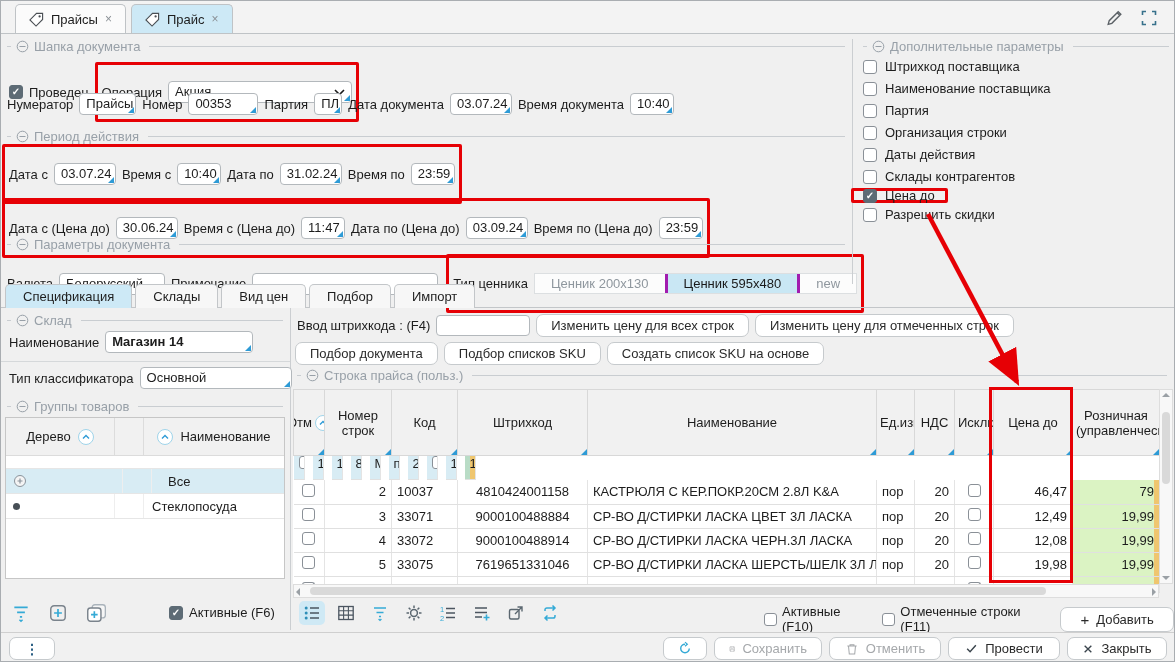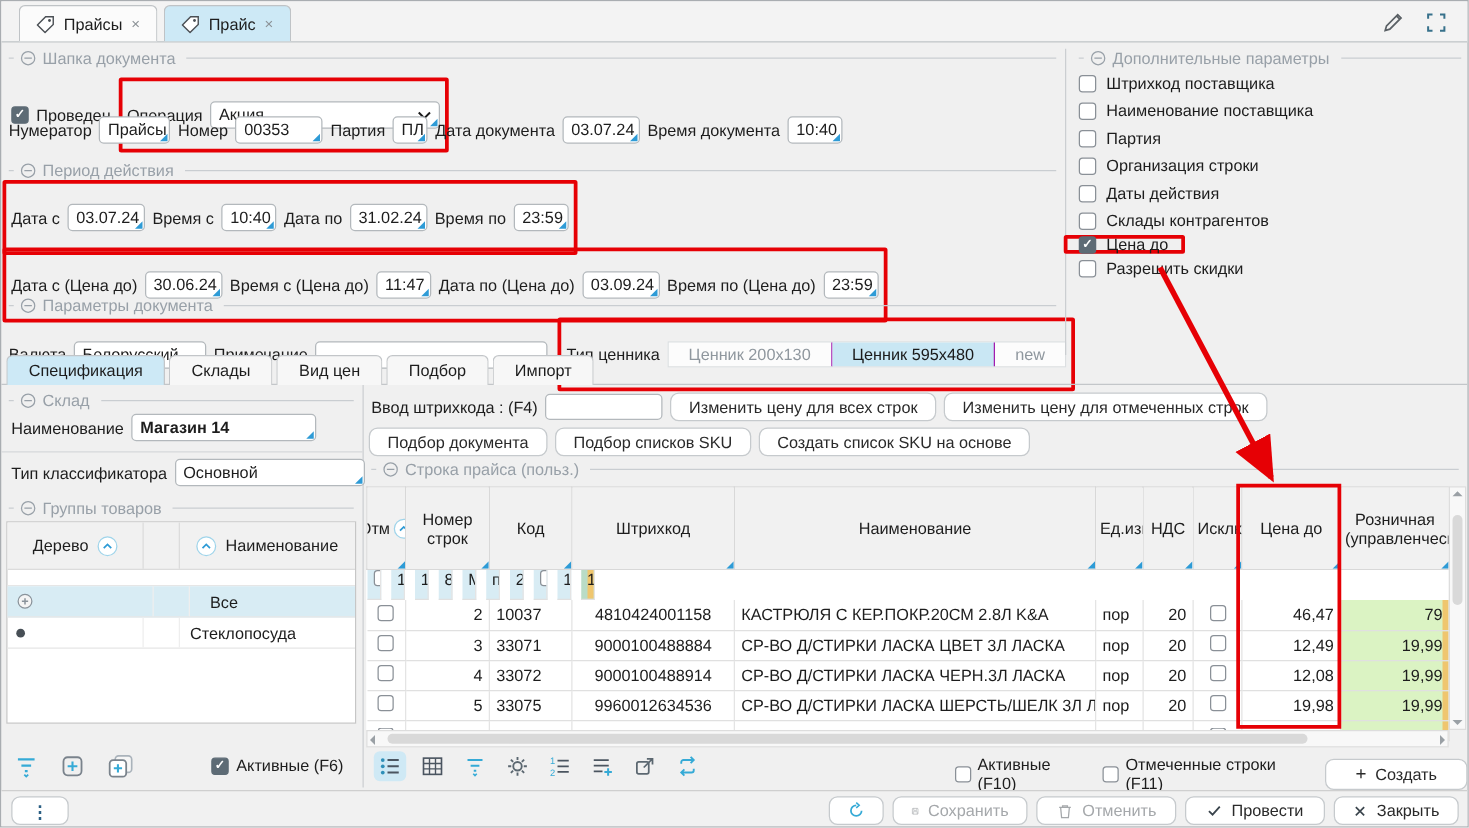--- a/index.html
+++ b/index.html
@@ -32,21 +32,21 @@
   .red6{position:absolute;left:988px;top:386px;width:84px;height:196px;border:3px solid #e60005;z-index:40;pointer-events:none;}
   .arrow{position:absolute;left:900px;top:205px;z-index:50;pointer-events:none;}
   
   .cb{width:14px;height:14px;border:1px solid #8a9097;border-radius:3px;background:#fff;display:inline-flex;
       align-items:center;justify-content:center;flex:0 0 auto;}
   .cb.on{background:#5d6b75;border-color:#5d6b75;}
   .cb.on::after{content:"✓";color:#fff;font-size:10px;font-weight:bold;line-height:1;}
   .cbrow{display:flex;align-items:center;gap:8px;height:15px;}
   
   .seg{display:flex;border:1px solid #dcdfe1;background:#fcfcfc;}
-  .seg span{padding:2px 16px;color:#8f979e;border-right:1px solid #a21caf;cursor:pointer;}
+  .seg span{padding:2px 16px;color:#8f979e;border-right:3px solid #a21caf;cursor:pointer;}
   .seg span:last-child{border-right:none;}
   .seg span.active{background:#c9e7f4;color:#1a1a1a;}
   
   .mtabs{position:absolute;left:4px;top:283px;display:flex;z-index:2;}
   .mtab{height:24px;display:flex;align-items:center;padding:0 17px;border:1px solid #c3c6c9;border-bottom:none;
         border-radius:5px 5px 0 0;background:#f7f7f7;margin-right:3px;cursor:pointer;}
   .mtab.active{background:#cde9f6;}
   .mtabline{position:absolute;left:0;right:0;top:306px;border-top:1px solid #c3c6c9;}
   .vline{position:absolute;border-left:1px solid #cbced1;}
   .hline{position:absolute;border-top:1px solid #d5d8da;}
@@ -469,21 +469,21 @@
           <td>пор</td>
           <td class="ta-r">20</td>
         <td class="ta-c"><span class="cb" style="width:13px;height:13px;"></span></td>
         <td class="ta-r">12,08</td>
           <td class="ret">19,99</td>
       </tr>
       <tr>
         <td class="ta-c"><span class="cb" style="width:13px;height:13px;"></span></td>
         <td class="ta-r">5</td>
           <td>33075</td>
-          <td class="ta-c">9960012634536</td>
+          <td class="ta-c">7619651331046</td>
           <td>СР-ВО Д/СТИРКИ ЛАСКА ШЕРСТЬ/ШЕЛК 3Л ЛАС</td>
           <td>пор</td>
           <td class="ta-r">20</td>
         <td class="ta-c"><span class="cb" style="width:13px;height:13px;"></span></td>
         <td class="ta-r">19,98</td>
           <td class="ret">19,99</td>
       </tr>
       <tr class="tr-partial">
         <td class="ta-c" style="vertical-align:bottom;"><span class="cbhalf"></span></td>
         <td></td>
@@ -576,21 +576,21 @@
     <span style="display:flex;gap:5px;align-items:center;">
         <span class="cb" style="width:13px;height:13px;"></span>
         <span>Активные (F10)</span>
       </span>
     <span style="display:flex;gap:5px;align-items:center;">
         <span class="cb" style="width:13px;height:13px;"></span>
         <span>Отмеченные строки (F11)</span>
       </span>
     <button class="btn" style="width:116px;height:25px;">
         <span style="font-size:15px;">+</span>
-        <span>Создать</span>
+        <span>Добавить</span>
       </button>
   </div>
 
   <div class="footer">
     <button class="btn kebab">
         <span style="font-weight:bold;font-size:14px;color:#2b5f84;">⋮</span>
       </button>
     <div class="fright">
       <button class="btn" style="width:44px;">
           <svg width="15" height="15" viewBox="0 0 18 18">

